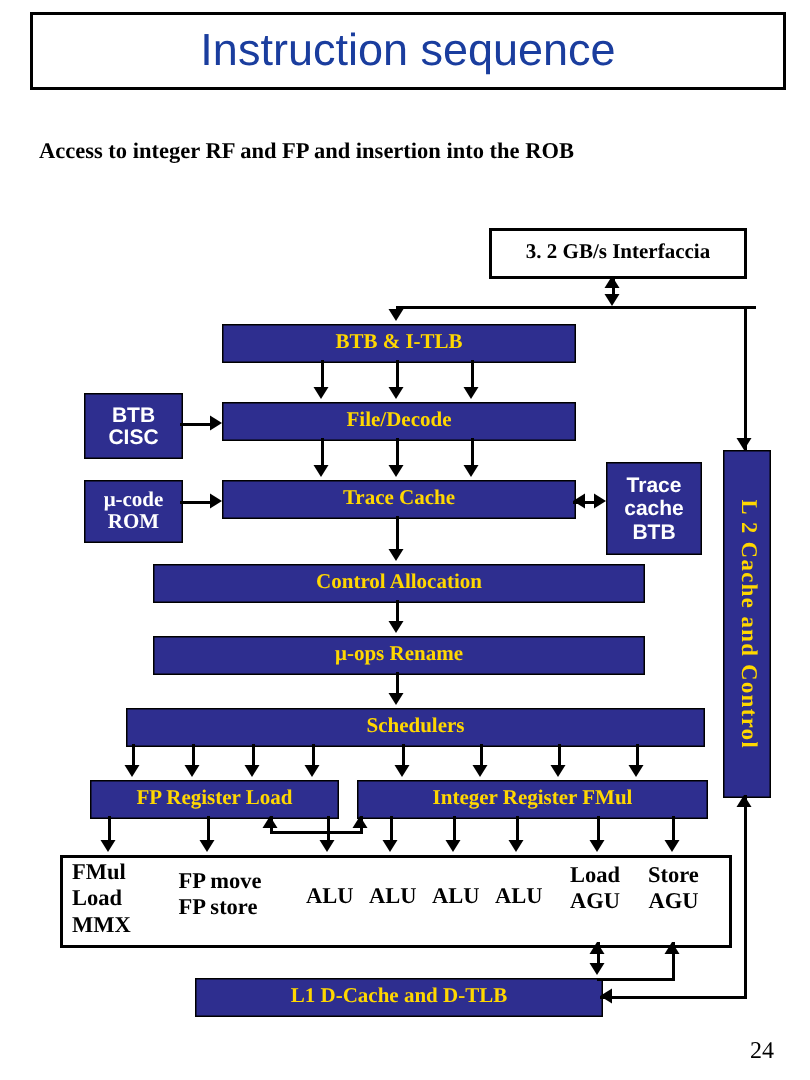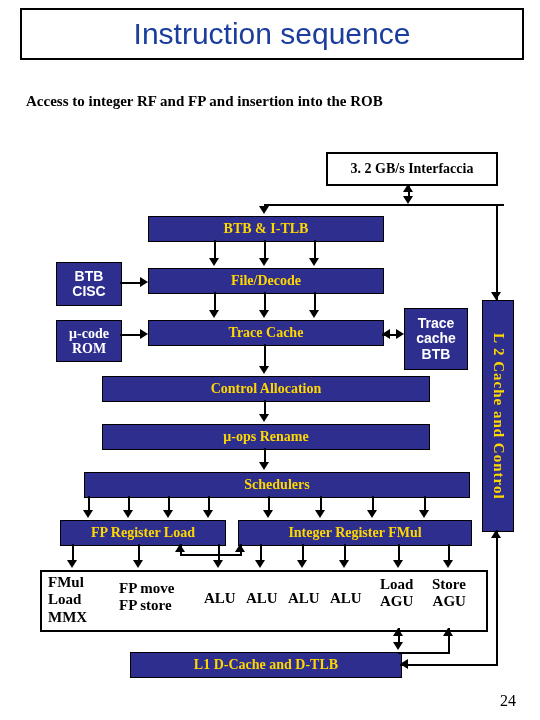--- a/index.html
+++ b/index.html
@@ -169,21 +169,21 @@
   <span>FP store</span>
 </div>
 <div class="exec-row" style="left:204px; top:590px;"><span>ALU</span></div>
 <div class="exec-row" style="left:246px; top:590px;"><span>ALU</span></div>
 <div class="exec-row" style="left:288px; top:590px;"><span>ALU</span></div>
 <div class="exec-row" style="left:330px; top:590px;"><span>ALU</span></div>
 <div class="exec-row" style="left:380px; top:576px; text-align:center;">
   <span>Load</span><br>
   <span>AGU</span>
 </div>
-<div class="exec-row" style="left:432px; top:576px; text-align:right;">
+<div class="exec-row" style="left:432px; top:576px; text-align:center;">
   <span>Store</span><br>
   <span>AGU</span>
 </div>
 
 <div class="block yellow" style="left:130px; top:652px; width:270px; height:24px;">
   <span>L1 D-Cache and D-TLB</span>
 </div>
 
 <div class="l2-vertical" style="left:482px; top:300px; width:30px; height:230px;">
   <span>L 2 Cache and Control</span>

